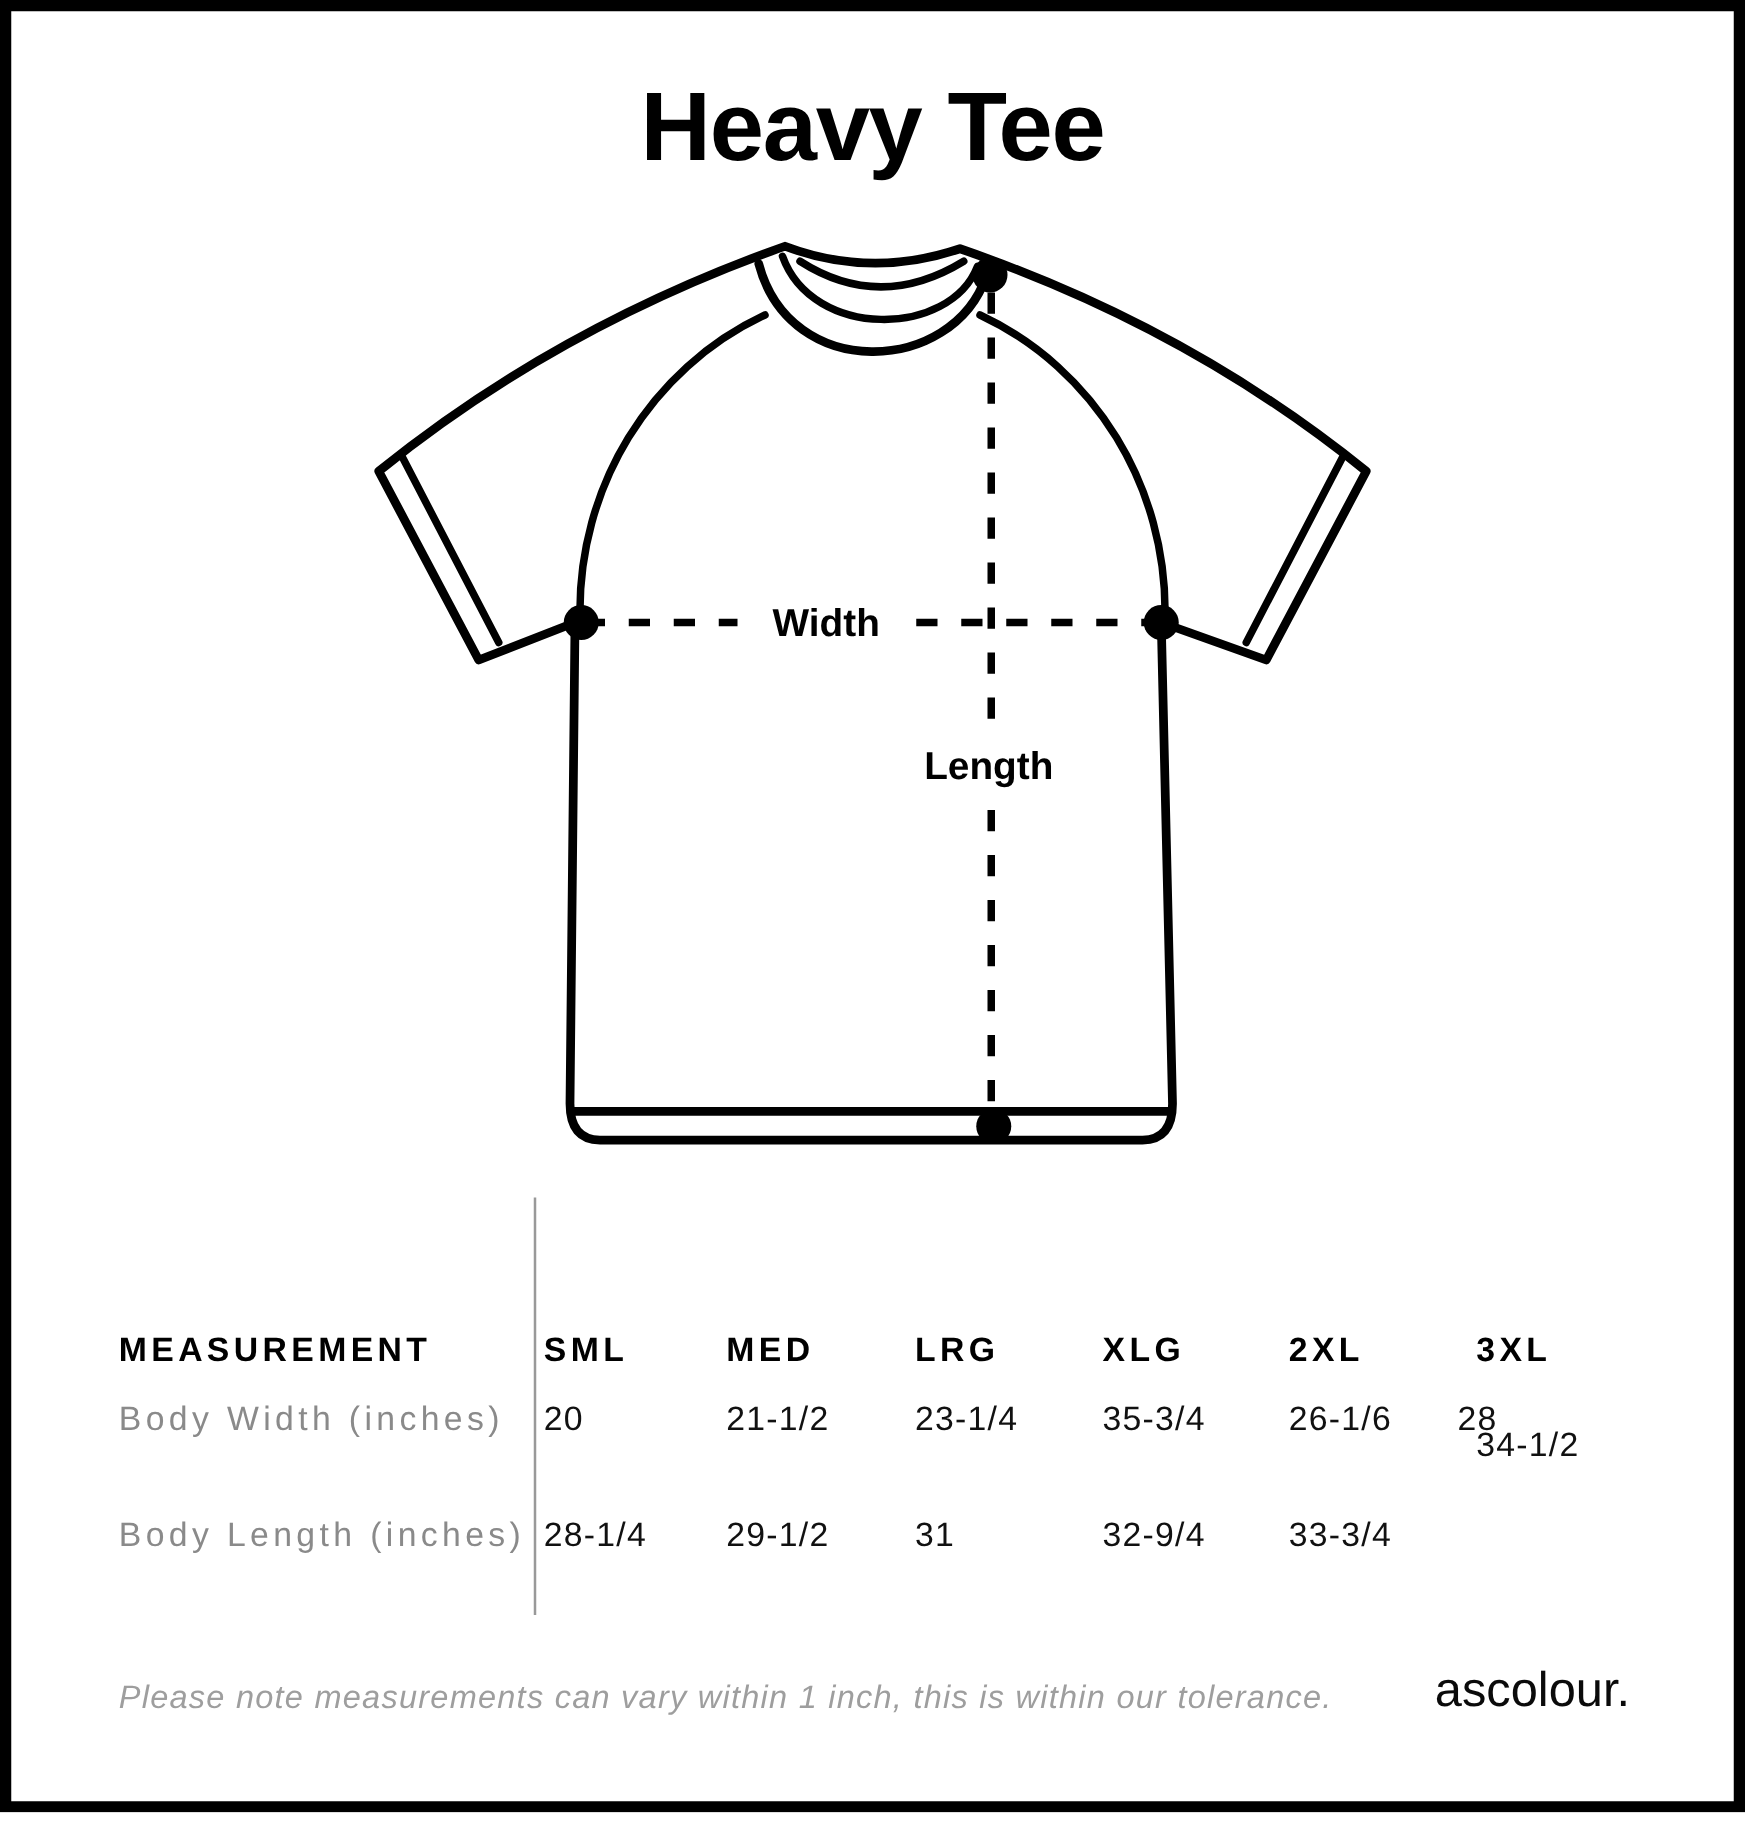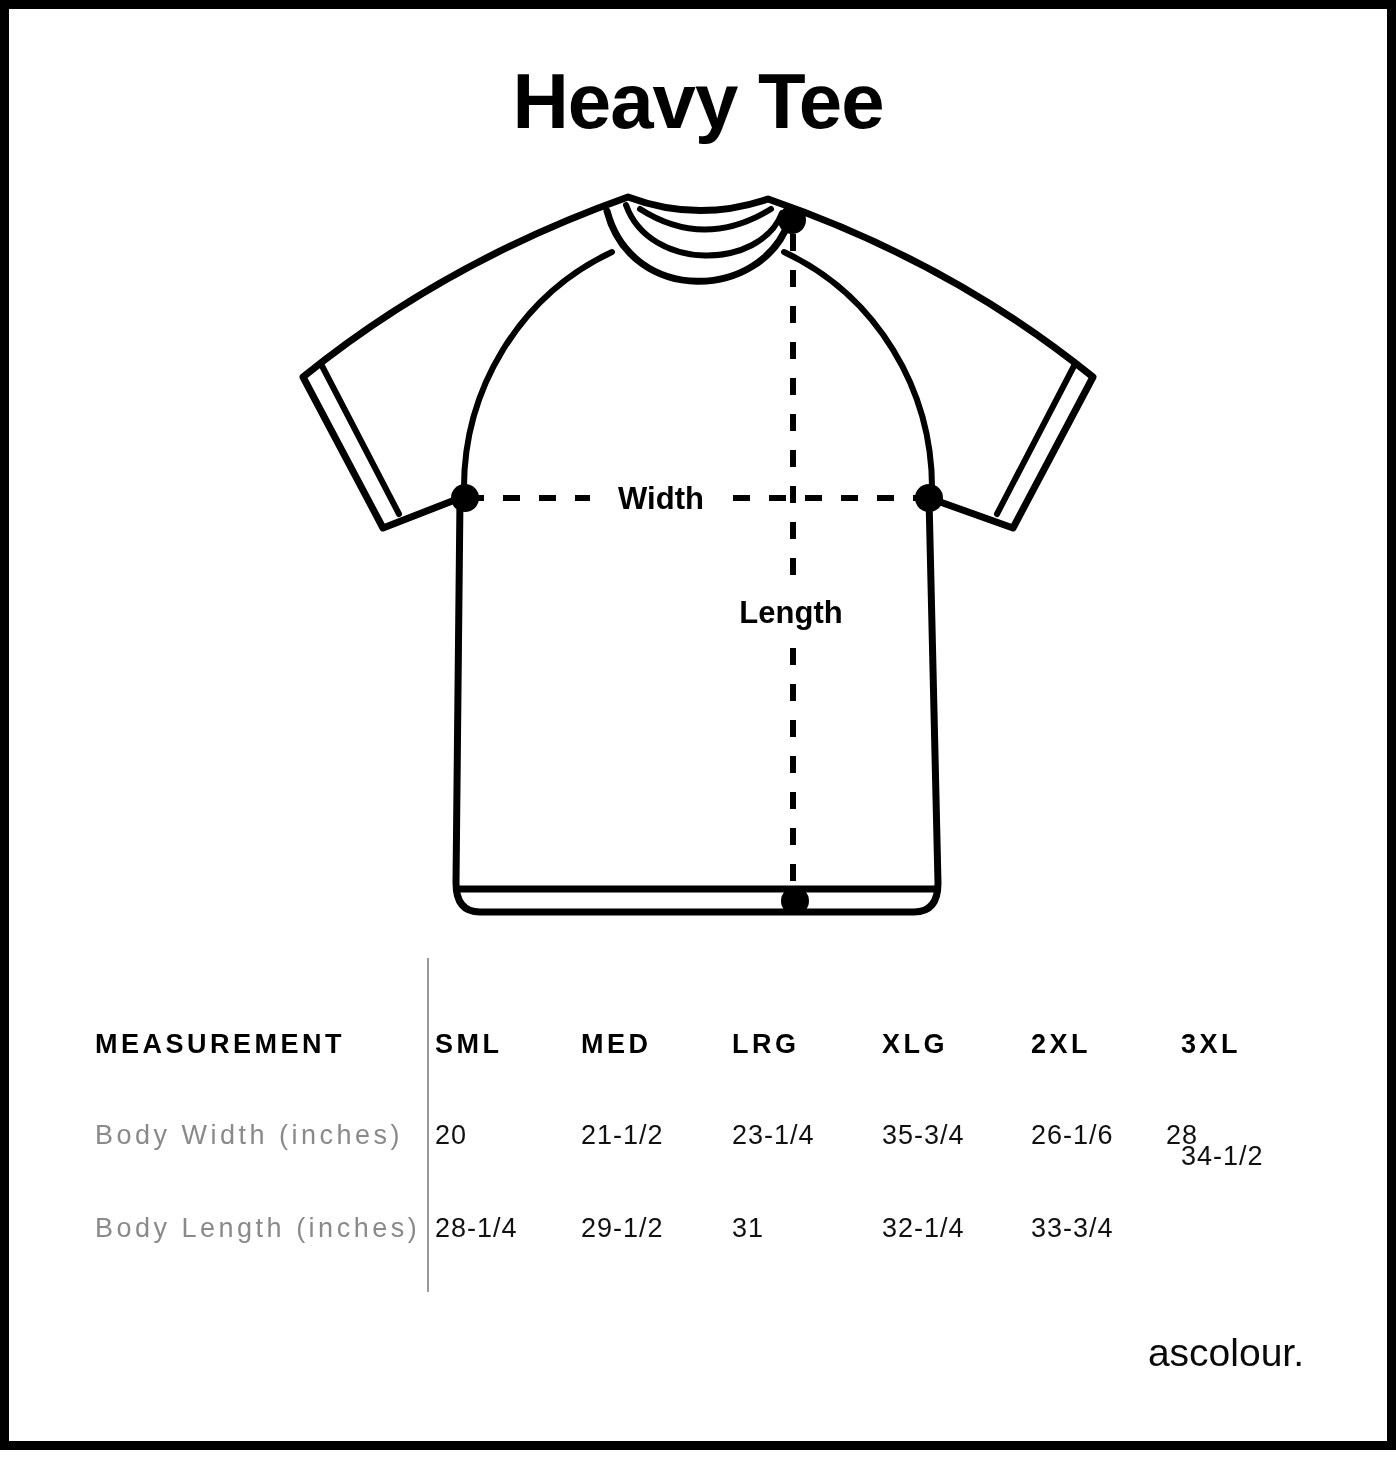--- a/index.html
+++ b/index.html
@@ -60,20 +60,21 @@
     line-height: 36px;
     white-space: nowrap;
   }
   .cell.label-col { left: 95px; width: 330px; text-align: left; }
   .cell.data-col  { width: 160px; }
   .th {
     font-size: 27px;
     font-weight: bold;
     letter-spacing: 3.5px;
     color: #000;
+    margin-top: 36px;
   }
   .row-label {
     font-size: 27px;
     font-weight: normal;
     letter-spacing: 3.5px;
     color: #8a8a8a;
   }
   .value {
     font-size: 27px;
     letter-spacing: 1px;
@@ -163,20 +164,21 @@
   <div class="cell data-col value" style="top:1117px;left:581px">21-1/2</div>
   <div class="cell data-col value" style="top:1117px;left:732px">23-1/4</div>
   <div class="cell data-col value" style="top:1117px;left:882px">35-3/4</div>
   <div class="cell data-col value" style="top:1117px;left:1031px">26-1/6</div>
   <div class="cell data-col value" style="top:1117px;left:1166px">28</div>
 
   <div class="cell label-col row-label" style="top:1210px">Body Length (inches)</div>
   <div class="cell data-col value" style="top:1210px;left:435px">28-1/4</div>
   <div class="cell data-col value" style="top:1210px;left:581px">29-1/2</div>
   <div class="cell data-col value" style="top:1210px;left:732px">31</div>
-  <div class="cell data-col value" style="top:1210px;left:882px">32-1/4</div>
+  <div class="cell data-col value" style="top:1210px;left:882px">32-9/4</div>
   <div class="cell data-col value" style="top:1210px;left:1031px">33-3/4</div>
   <div class="cell data-col value" style="top:1138px;left:1181px">34-1/2</div>
 
+  <div class="note">Please note measurements can vary within 1 inch, this is within our tolerance.</div>
   <div class="brand">ascolour.</div>
 
   <div class="frame"></div>
 </div>
 
 </body></html>

